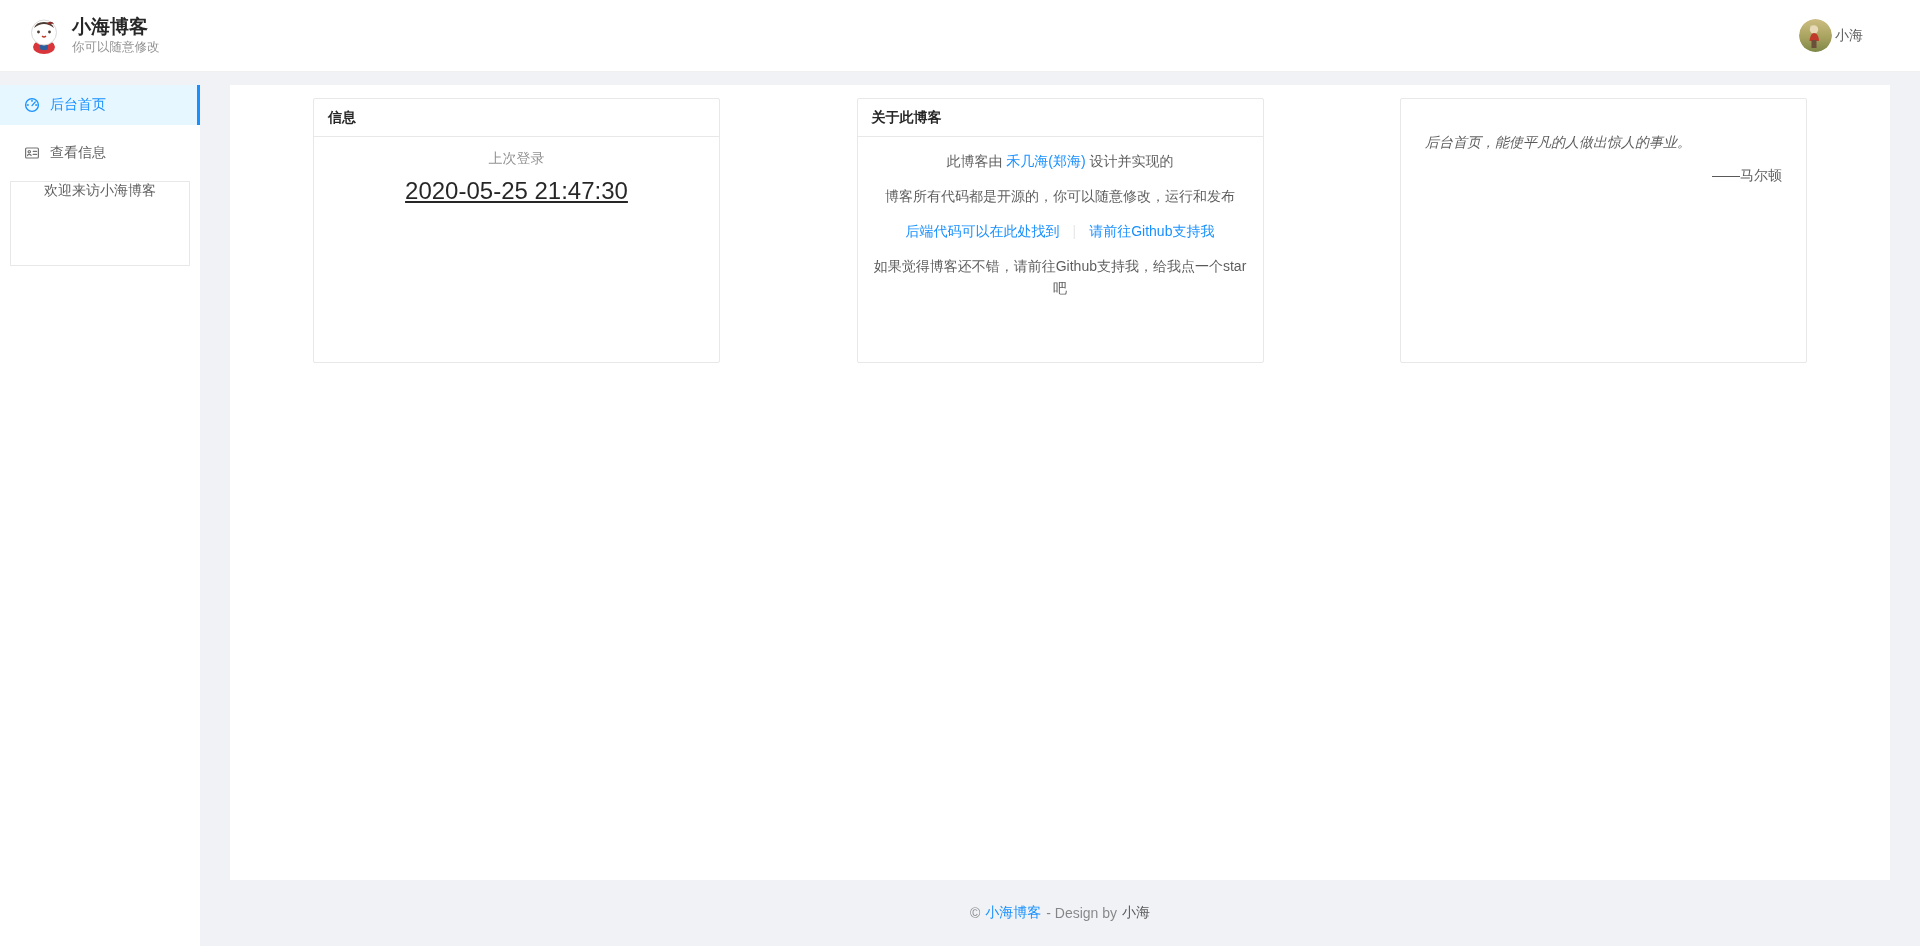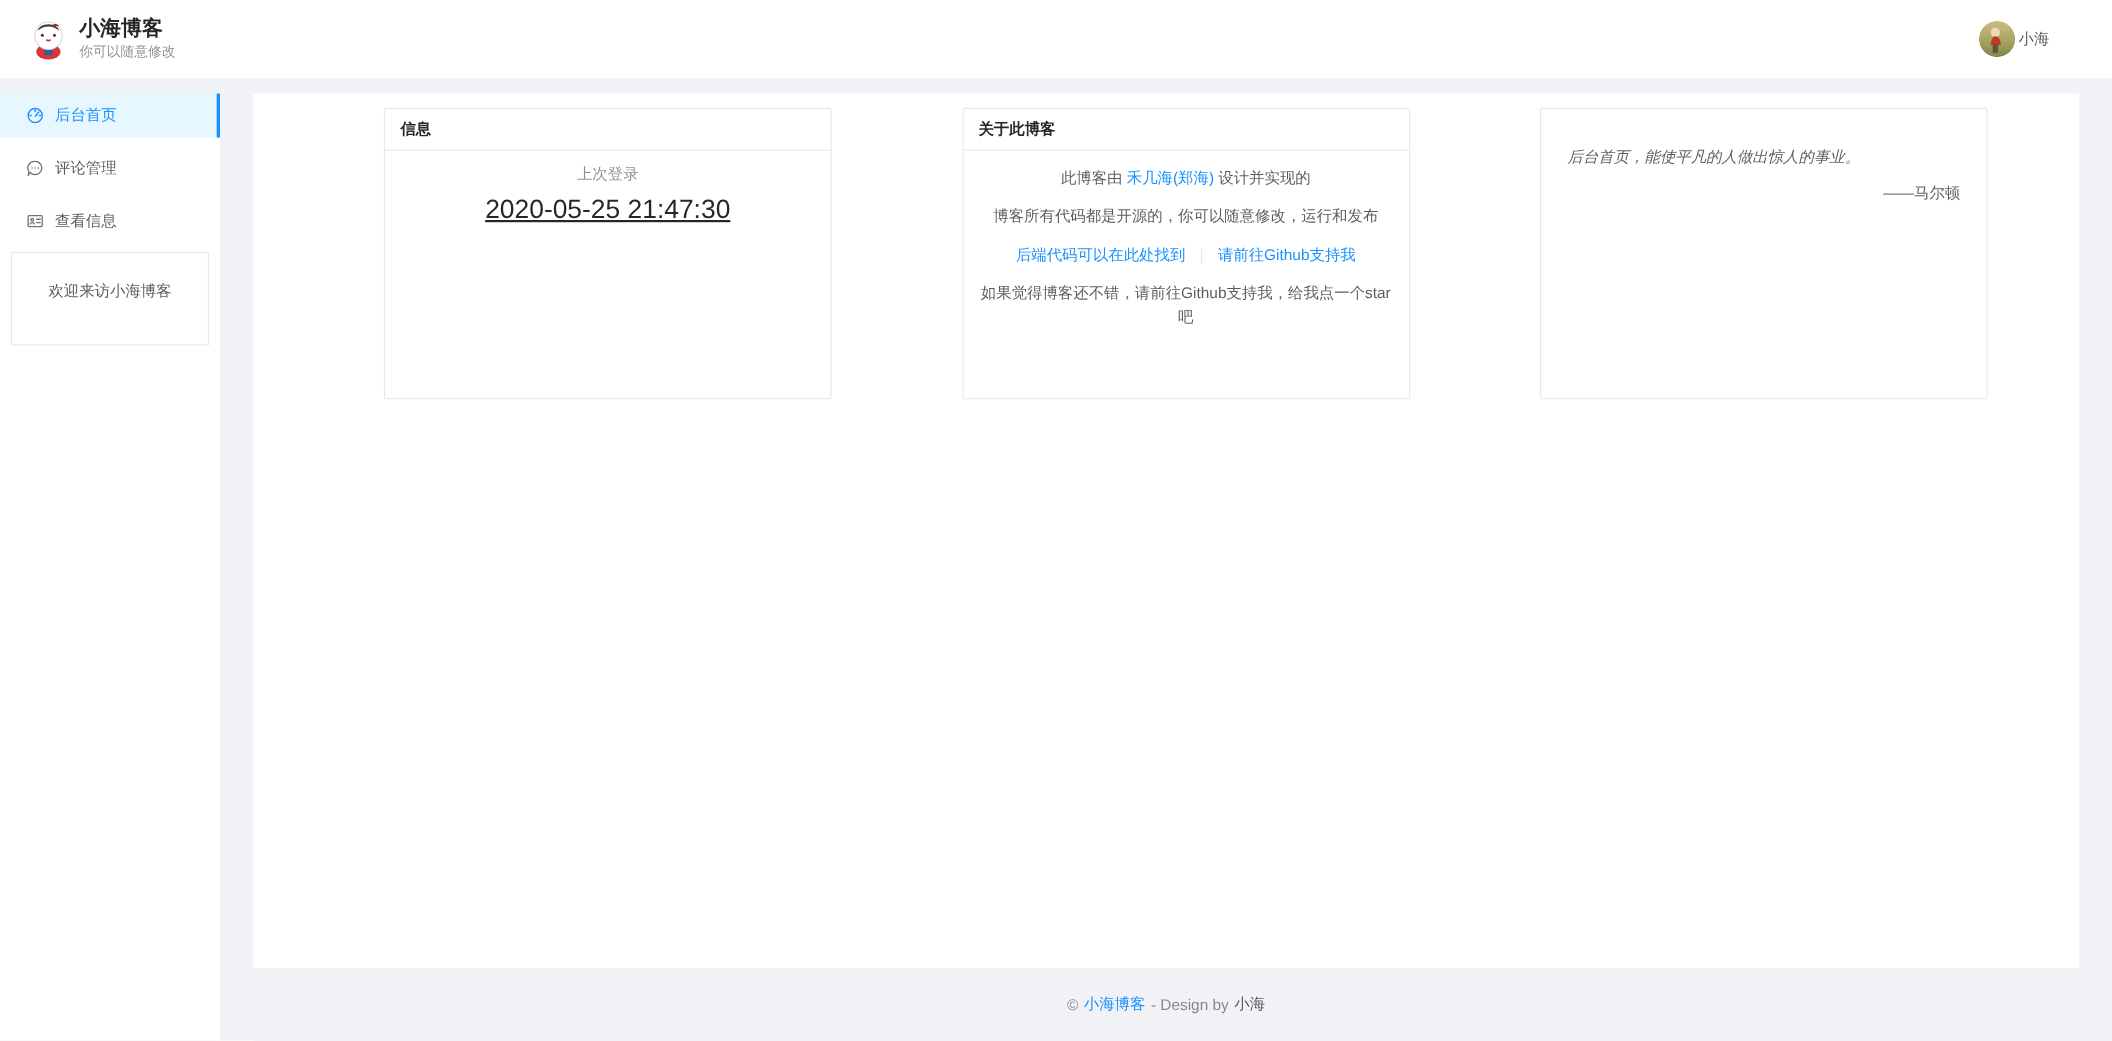--- a/index.html
+++ b/index.html
@@ -57,28 +57,27 @@
   .menu-item.active .mi-icon { color: #1890ff; }
   .menu-item.active::after {
     content: ""; position: absolute; right: 0; top: 0; bottom: 0;
     width: 3px; background: #1890ff;
   }
   .welcome-box {
     margin: 2px 10px 0;
     border: 1px solid #e8e8e8;
     height: 85px;
     text-align: center;
-    padding-top: 26px;
     font-size: 14px;
     color: rgba(0,0,0,0.65);
     background: #fff;
   }
 
   .main-col { width: 1660px; display: flex; flex-direction: column; }
-  .content-panel { background: #fff; height: 795px; padding-left: 36px; }
+  .content-panel { background: #fff; height: 795px; }
 
   
   .cards-row {
     display: flex;
     justify-content: space-between;
     padding: 13px 83px 0;
   }
   .card {
     width: 407px;
     height: 265px;
@@ -173,31 +172,20 @@
           <circle cx="8" cy="8" r="6.4"></circle>
           <line x1="8" y1="8.6" x2="11.3" y2="4.9"></line>
           <line x1="8" y1="3.2" x2="8" y2="4.3"></line>
           <line x1="3.2" y1="8" x2="4.3" y2="8"></line>
           <line x1="11.7" y1="8" x2="12.8" y2="8"></line>
         </svg>
       </span>
       <span class="mi-label">后台首页</span>
     </div>
 
-    <div class="menu-item">
-      <span class="mi-icon">
-        <svg width="16" height="16" viewBox="0 0 16 16" fill="none" stroke="currentColor" stroke-width="1.2" stroke-linecap="round" stroke-linejoin="round">
-          <path d="M8 1.7 a6 6 0 1 1 -4.3 10.2 L1.6 14.3 l0.8 -3.2 A6 6 0 0 1 8 1.7 z"></path>
-          <circle cx="5.2" cy="7.7" r="0.7" fill="currentColor" stroke="none"></circle>
-          <circle cx="8" cy="7.7" r="0.7" fill="currentColor" stroke="none"></circle>
-          <circle cx="10.8" cy="7.7" r="0.7" fill="currentColor" stroke="none"></circle>
-        </svg>
-      </span>
-      <span class="mi-label">评论管理</span>
-    </div>
 
     <div class="menu-item">
       <span class="mi-icon">
         <svg width="16" height="16" viewBox="0 0 16 16" fill="none" stroke="currentColor" stroke-width="1.2" stroke-linecap="round">
           <rect x="1.6" y="3" width="12.8" height="10" rx="1"></rect>
           <circle cx="5.3" cy="6.7" r="1.2"></circle>
           <path d="M3.5 10.6 c0 -1.6 3.6 -1.6 3.6 0"></path>
           <line x1="9.2" y1="6.3" x2="12.6" y2="6.3"></line>
           <line x1="9.2" y1="9.4" x2="12.6" y2="9.4"></line>
         </svg>

